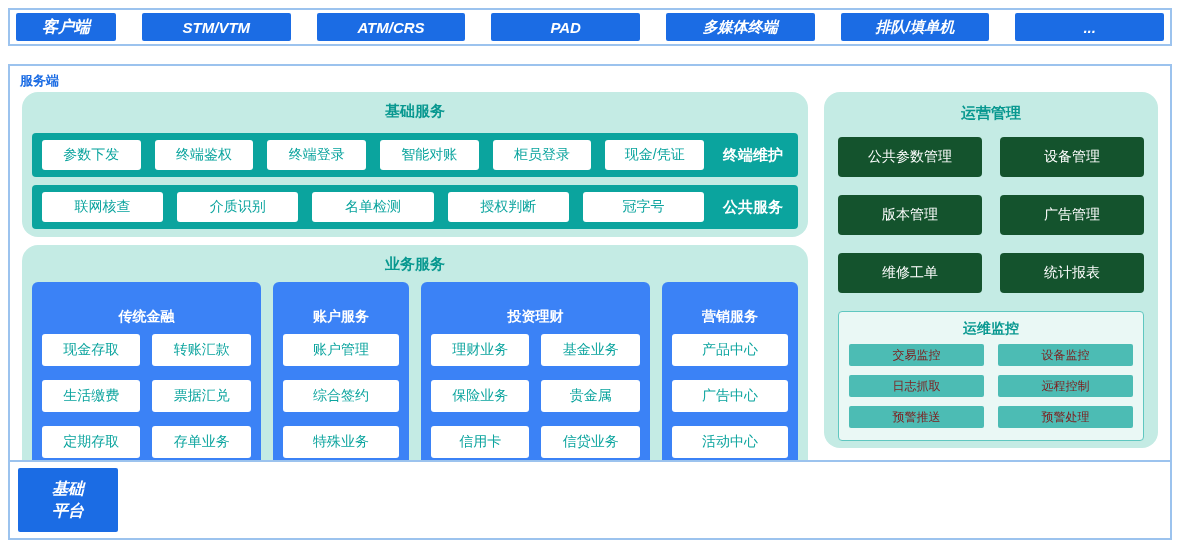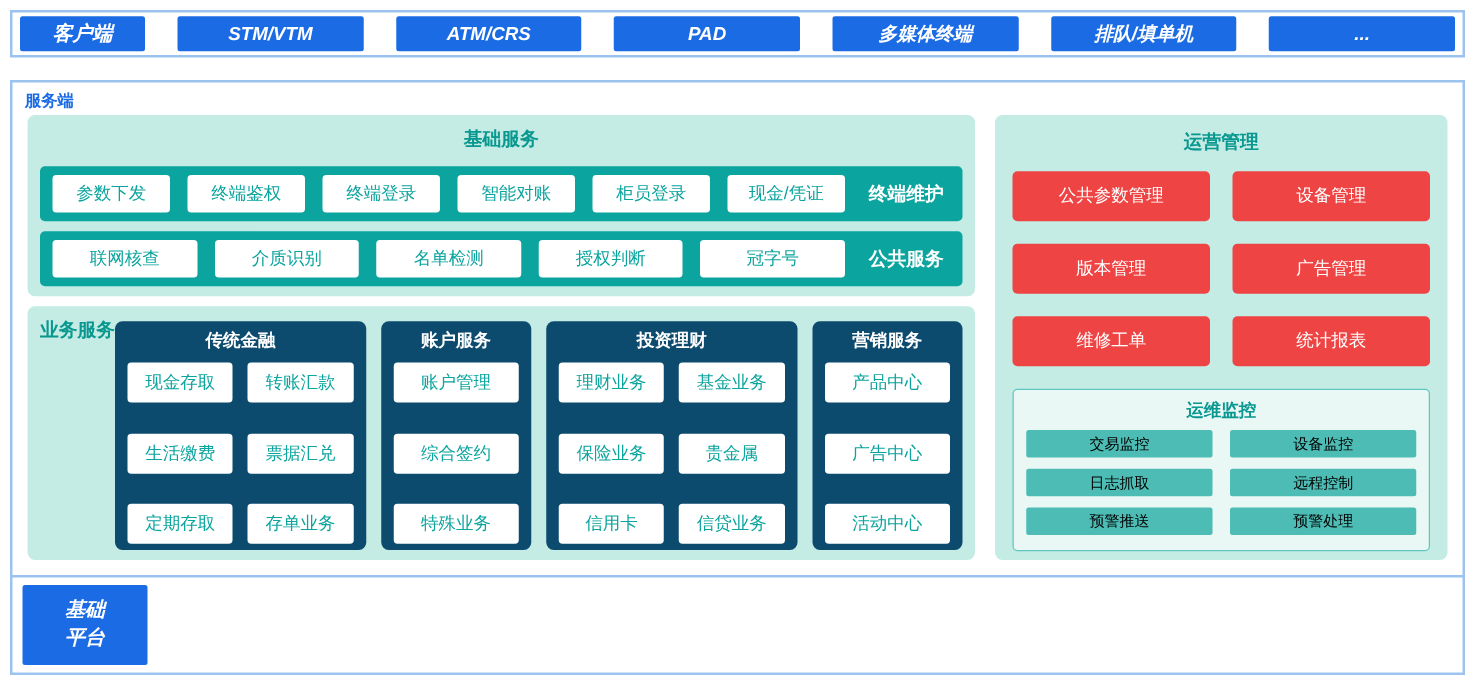--- a/index.html
+++ b/index.html
@@ -37,21 +37,21 @@
   .server-box {
     top: 64px; left: 8px; width: 1164px; height: 398px;
     padding: 26px 12px 12px 12px;
   }
   .server-label {
     position: absolute; top: 6px; left: 10px;
     color: #1b6ce4; font-size: 13px; font-weight: bold;
   }
   .server-content { display: flex; gap: 16px; height: 100%; }
   .left-col { flex: 1; display: flex; flex-direction: column; gap: 8px; }
-  .panel { background: #c4ebe4; border-radius: 6px; padding: 8px 10px; }
+  .panel { background: #c4ebe4; border-radius: 16px; padding: 8px 10px; }
   .panel-title {
     text-align: center; color: #089890; font-weight: bold;
     font-size: 15px; padding: 2px 0 4px 0;
   }
   
   .strip {
     background: #0ba49e; border-radius: 4px;
     display: flex; align-items: center; gap: 14px;
     padding: 7px 10px; margin-top: 8px;
   }
@@ -59,59 +59,59 @@
     background: #ffffff; color: #0ba49e;
     font-size: 14px; height: 30px; border-radius: 3px;
     display: flex; align-items: center; justify-content: center;
   }
   .strip .white-btn { flex: 1; }
   .strip-label {
     color: #ffffff; font-weight: bold; font-size: 15px;
     width: 70px; text-align: center; flex: none;
   }
   
-  .biz-panel { flex: 1; display: flex; }
+  .biz-panel { flex: 1; display: flex; flex-direction: column; }
   .biz-columns { display: flex; gap: 12px; flex: 1; margin-top: 4px; }
   .biz-group {
-    background: #0c4a6e; border-radius: 6px; padding: 5px 10px;
+    background: #3b82f6; border-radius: 6px; padding: 24px 10px;
     display: flex; flex-direction: column;
   }
   .biz-wide { flex: 1.8; }
   .biz-narrow { flex: 1; }
   .biz-title {
     color: #ffffff; font-weight: bold; font-size: 14px;
     text-align: center; padding: 2px 0 8px 0;
   }
   .biz-grid { display: grid; gap: 14px 12px; align-content: space-between; flex: 1; }
   .cols-2 { grid-template-columns: 1fr 1fr; }
   .cols-1 { grid-template-columns: 1fr; }
   .biz-grid .white-btn { height: 32px; }
   
-  .ops-panel { width: 362px; display: flex; flex-direction: column; padding: 10px 14px; }
+  .ops-panel { width: 334px; display: flex; flex-direction: column; padding: 10px 14px; }
   .ops-grid {
     display: grid; grid-template-columns: 1fr 1fr;
     gap: 18px 18px; margin-top: 10px;
   }
   .teal-btn {
-    background: #ef4444; color: #ffffff; font-size: 14px;
+    background: #14532d; color: #ffffff; font-size: 14px;
     height: 40px; border-radius: 4px;
     display: flex; align-items: center; justify-content: center;
   }
   .monitor-box {
     margin-top: 18px; background: #eaf8f5;
     border: 1px solid #5fc7c0; border-radius: 4px;
     padding: 6px 10px 12px 10px;
   }
   .monitor-title {
     text-align: center; color: #089890; font-weight: bold;
     font-size: 14px; padding: 2px 0 6px 0;
   }
   .monitor-grid { display: grid; grid-template-columns: 1fr 1fr; gap: 9px 14px; }
   .monitor-btn {
-    background: #4cbcb4; color: #000000; font-size: 12px;
+    background: #4cbcb4; color: #7f1d1d; font-size: 12px;
     height: 22px; border-radius: 2px;
     display: flex; align-items: center; justify-content: center;
   }
   
   .platform-bar {
     top: 460px; left: 8px; width: 1164px; height: 80px;
     display: flex; gap: 12px; padding: 6px 8px;
   }
   .platform-label { width: 100px; font-size: 16px; flex: none; }
   .platform-label span { display: block; width: 36px; word-break: break-all; text-align: center; line-height: 1.35; }

